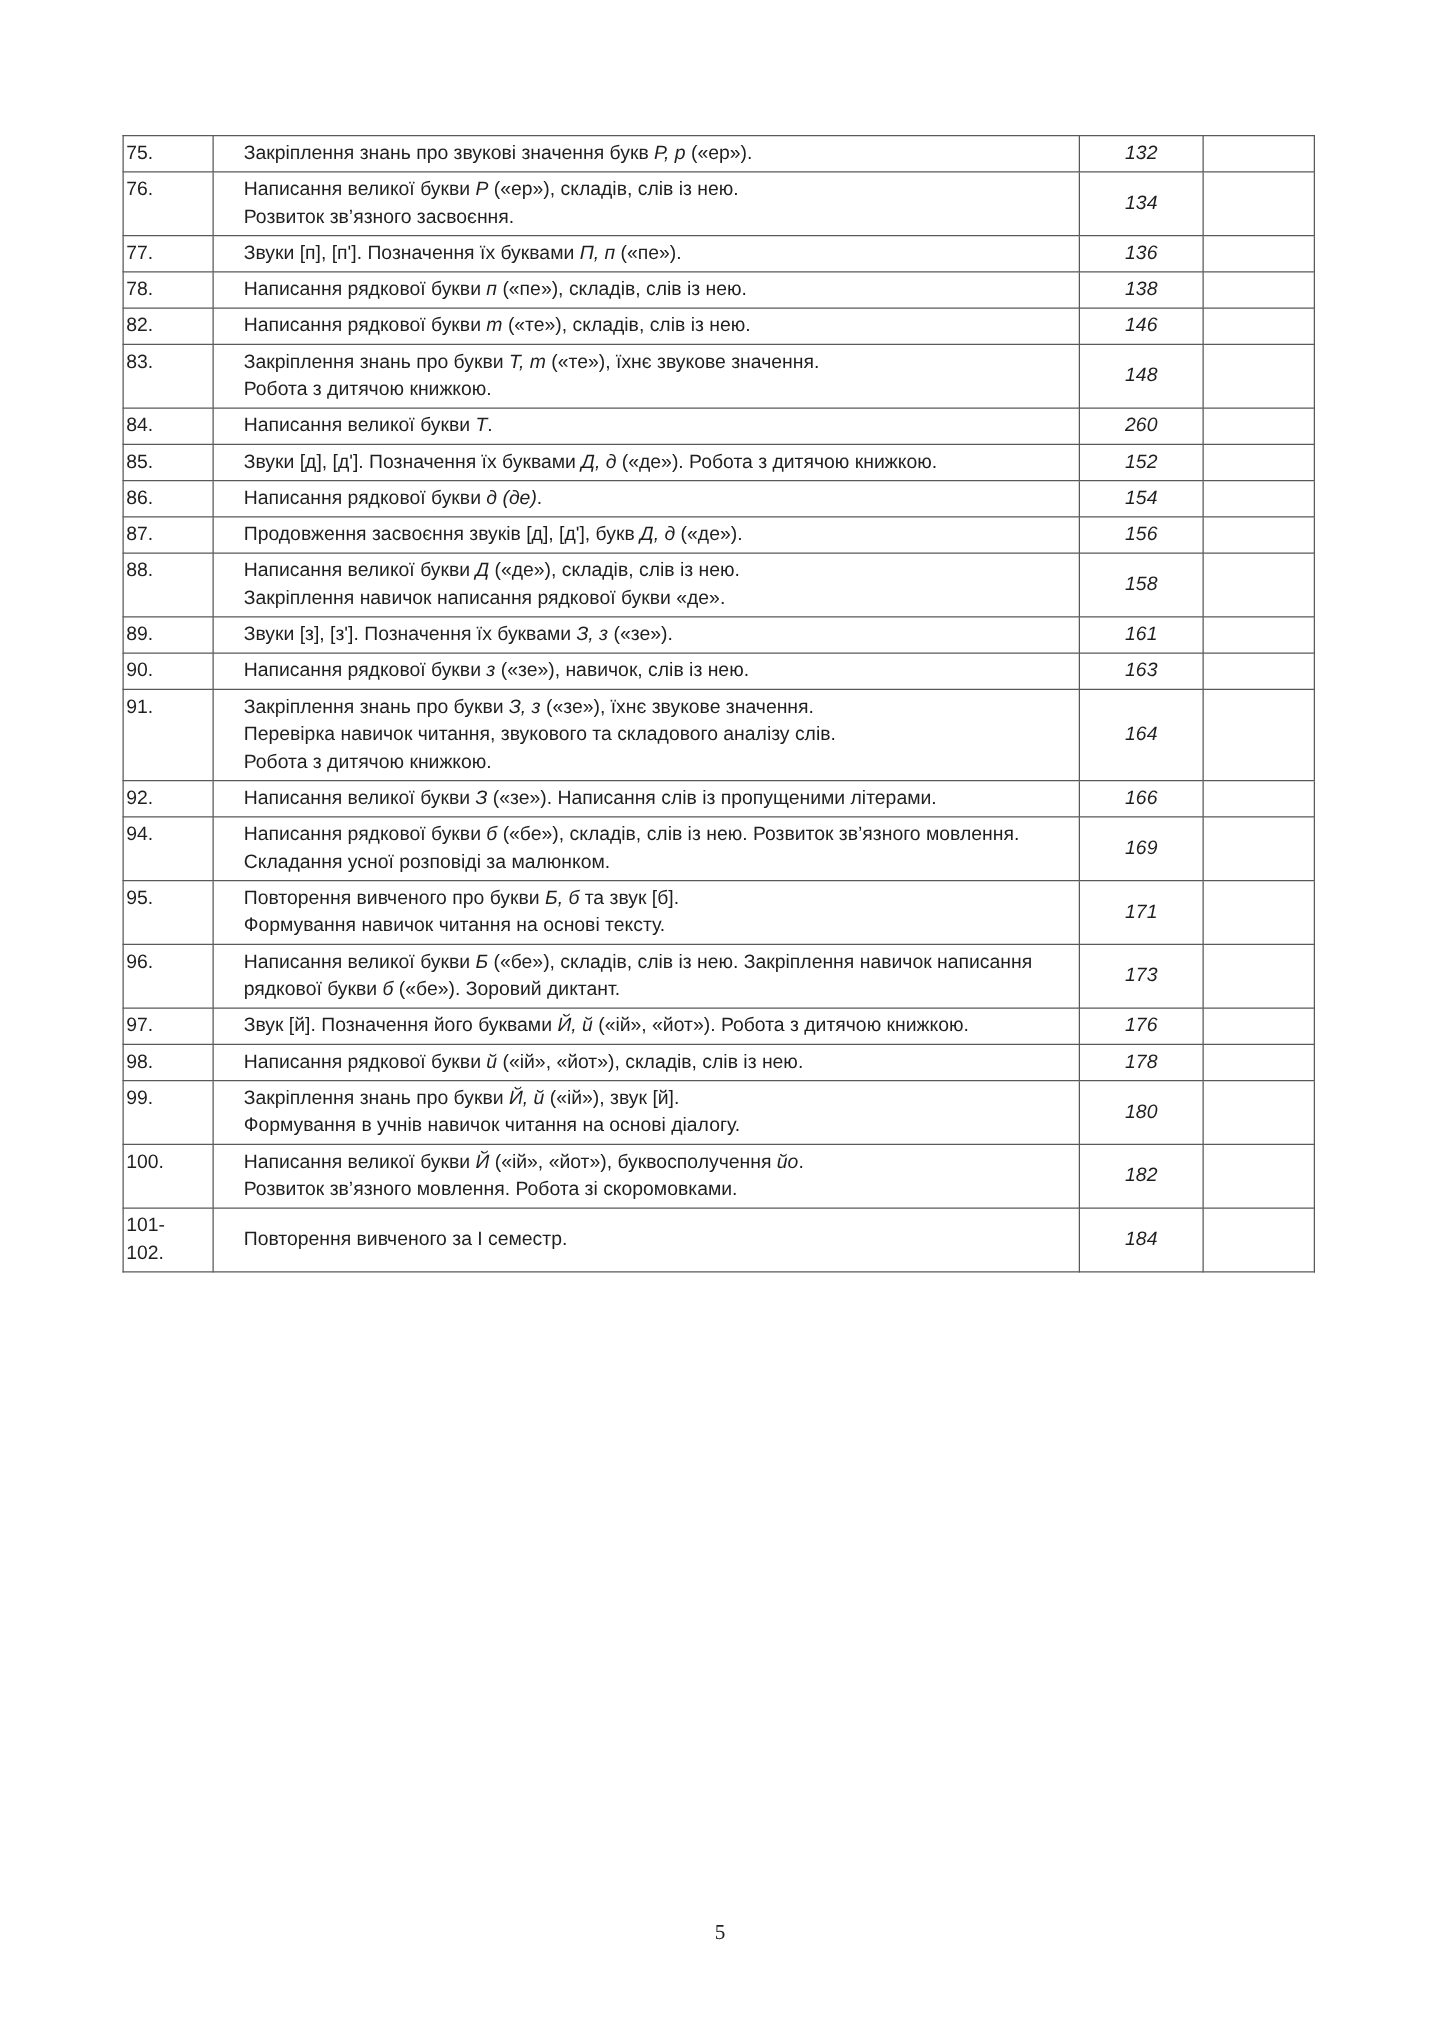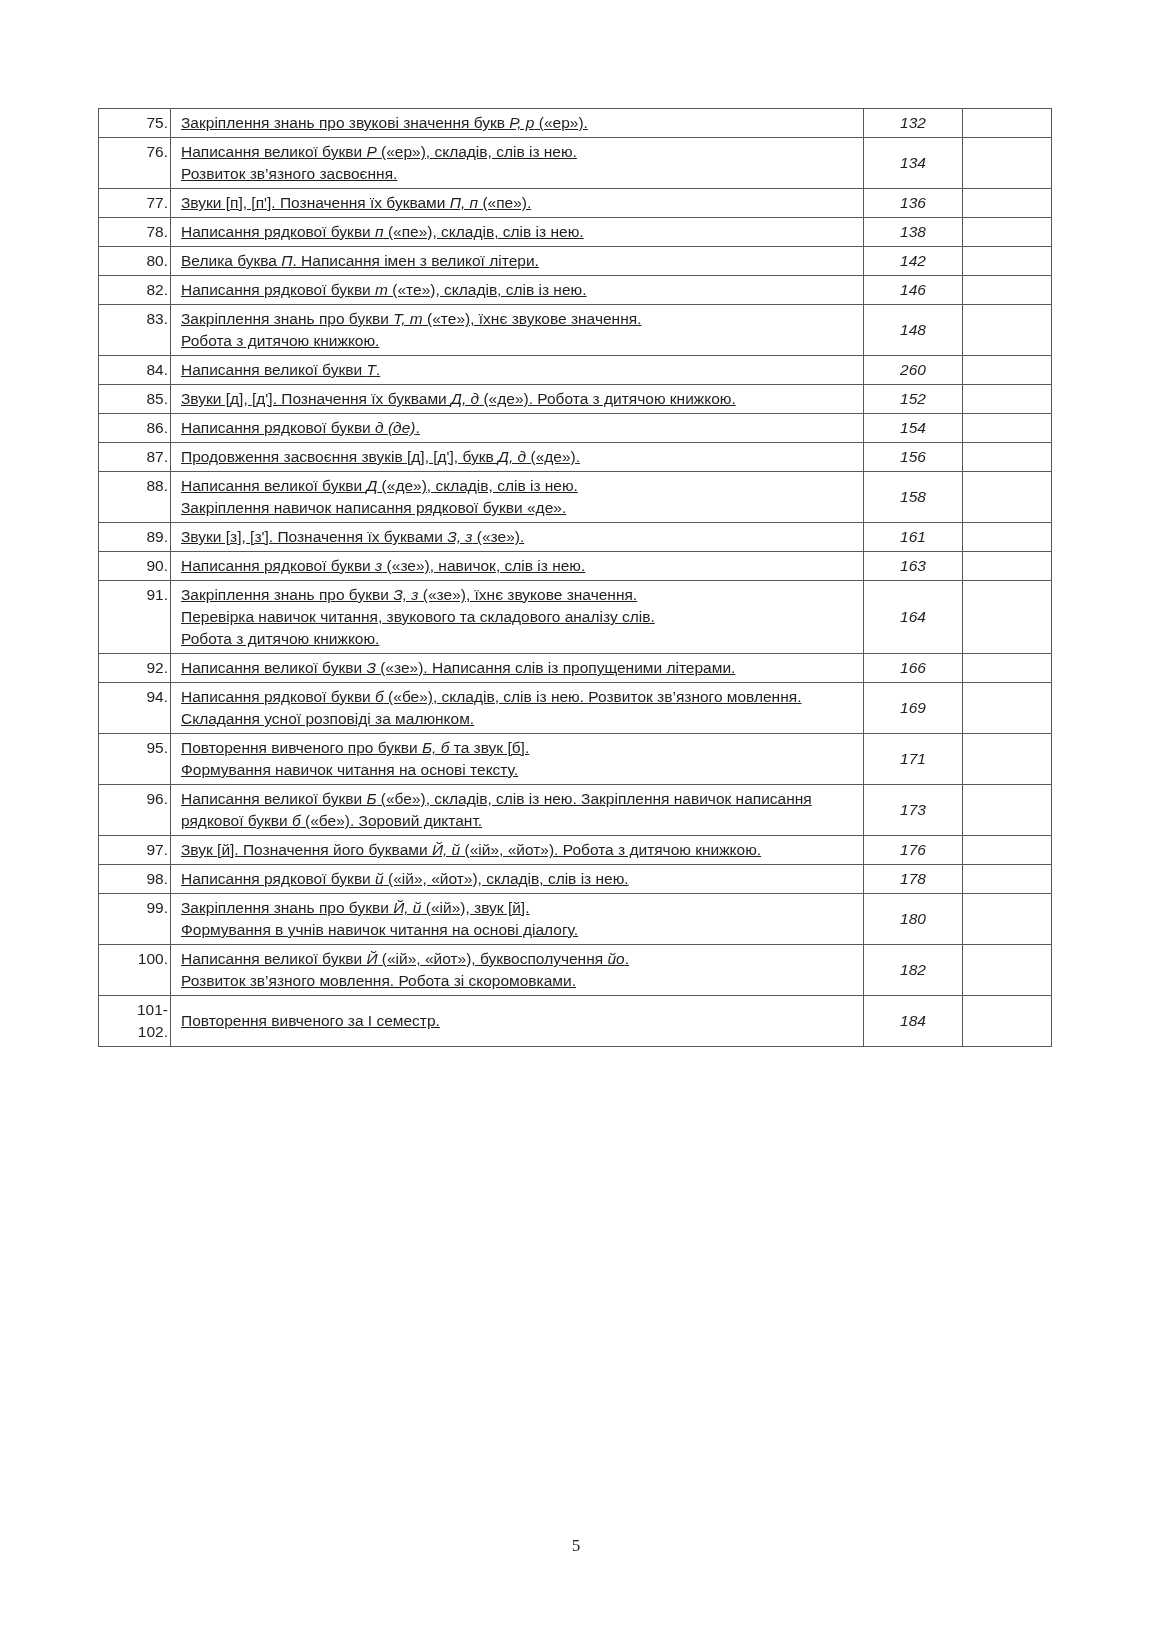--- a/index.html
+++ b/index.html
@@ -17,26 +17,26 @@
     table-layout:fixed;
   }
   .doc-table td{
     border:1px solid #595959;
     font-size:15.5px;
     line-height:22px;
     vertical-align:middle;
     word-wrap:break-word;
   }
   td.c-num{
-    text-align:right;
+    text-align:left;
     vertical-align:top;
     padding:3px 2px;
     white-space:pre-line;
   }
-  td.c-desc{padding:3px 10px;text-decoration:underline;}
+  td.c-desc{padding:3px 24px;}
   td.c-page{text-align:center;padding:3px 2px;font-style:italic;}
   td.c-notes{padding:3px 2px;}
   .c-desc .line span, .c-desc .line em{white-space:normal;}
   em{font-style:italic;}
   .footer-num{
     position:absolute;top:1536px;left:0;width:1152px;
     text-align:center;
     font-family:"Liberation Serif",serif;
     font-size:17px;
     color:#1f1f1f;
@@ -81,28 +81,20 @@
         </tr>
         <tr>
           <td class="c-num">78.</td>
           <td class="c-desc">
             <div class="line"><span>Написання рядкової букви </span><em>п</em><span> («пе»), складів, слів із нею.</span></div>
           </td>
           <td class="c-page">138</td>
           <td class="c-notes"></td>
         </tr>
         <tr>
-          <td class="c-num">80.</td>
-          <td class="c-desc">
-            <div class="line"><span>Велика буква </span><em>П</em><span>. Написання імен з великої літери.</span></div>
-          </td>
-          <td class="c-page">142</td>
-          <td class="c-notes"></td>
-        </tr>
-        <tr>
           <td class="c-num">82.</td>
           <td class="c-desc">
             <div class="line"><span>Написання рядкової букви </span><em>т</em><span> («те»), складів, слів із нею.</span></div>
           </td>
           <td class="c-page">146</td>
           <td class="c-notes"></td>
         </tr>
         <tr>
           <td class="c-num">83.</td>
           <td class="c-desc">

